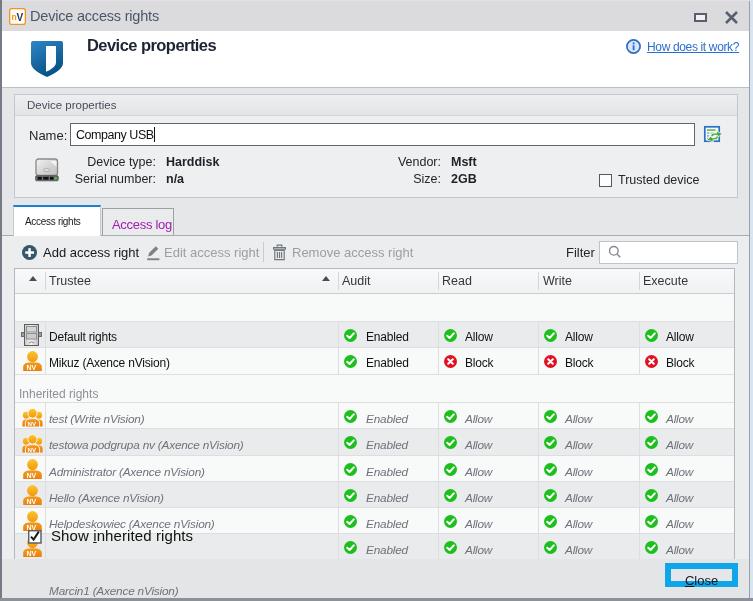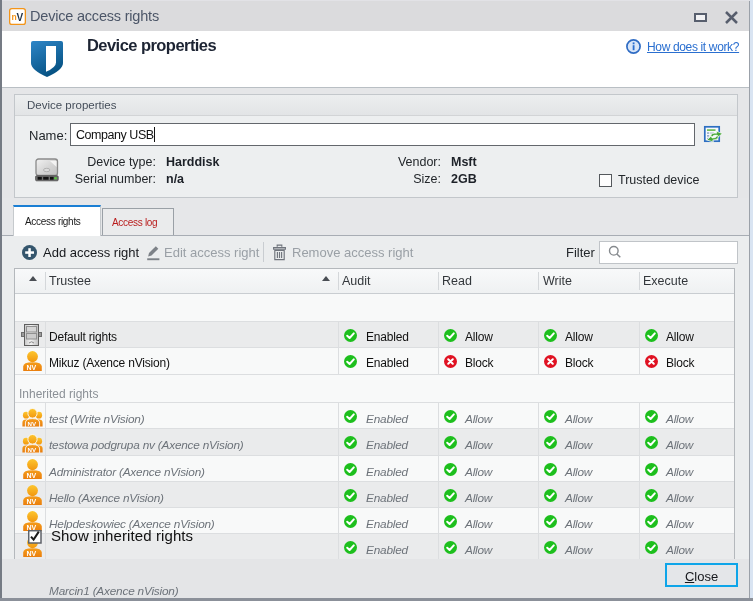--- a/index.html
+++ b/index.html
@@ -31,38 +31,38 @@
 .rval{position:absolute;font-size:12.5px;font-weight:bold;color:#1d2128;}
 .r1{top:60px;}
 .r2{top:77px;}
 #trustbox{position:absolute;left:584px;top:79px;width:11px;height:11px;border:1px solid #54585c;background:#fdfdfd;}
 #trustlbl{position:absolute;left:603px;top:78px;font-size:12.5px;color:#23272b;}
 #tab1{position:absolute;left:13px;top:205px;width:86px;height:29px;background:#fff;z-index:6;
  border-left:1px solid #c6cacd;border-right:1px solid #c6cacd;border-top:2px solid #1b7fd4;}
 #tab1 span{position:absolute;left:11px;top:9px;font-size:10px;letter-spacing:-0.3px;color:#1a1a1a;white-space:nowrap;}
 #tab2{position:absolute;left:102px;top:208px;width:72px;height:27px;background:#eaebec;z-index:5;
  border:1px solid #9aa0a6;border-bottom:none;box-sizing:border-box;}
-#tab2 span{position:absolute;left:9px;top:8px;font-size:10px;letter-spacing:-0.3px;color:#b91c1c;white-space:nowrap;}
+#tab2 span{position:absolute;left:9px;top:8px;font-size:13px;letter-spacing:-0.3px;color:#a21caf;white-space:nowrap;}
 .tbtxt{position:absolute;top:245px;font-size:13px;white-space:nowrap;}
 #filterlbl{position:absolute;left:566px;top:245px;font-size:13px;color:#23272b;}
 #filterbox{position:absolute;left:599px;top:241px;width:137px;height:21px;border:1px solid #c0c4c8;background:#fff;}
 #table{position:absolute;left:14px;top:268px;width:719px;height:289px;border:1px solid #b4b8bc;background:#f8f9f9;}
 #thead{position:absolute;left:0;top:0;width:100%;height:24px;background:linear-gradient(#f8f9fa,#eff1f2);border-bottom:1px solid #c9cdd1;}
 .hsep{position:absolute;top:3px;width:1px;height:18px;background:#d4d7da;}
 .htxt{position:absolute;top:5px;font-size:12.5px;color:#33373b;}
 .tri{position:absolute;width:0;height:0;border-left:4px solid transparent;border-right:4px solid transparent;border-bottom:5px solid #4a4e54;}
 .row{position:absolute;left:0;width:100%;border-top:1px solid #dcdee0;box-sizing:border-box;}
 .grow{position:absolute;left:0;width:100%;background:#f8f9f9;border-top:1px solid #dcdee0;box-sizing:border-box;}
 .grow span{position:absolute;left:4px;top:12px;font-size:12px;color:#8b9096;}
 .vsep{position:absolute;top:0;bottom:0;width:1px;background:#dcdee0;}
 .rtxtc{position:absolute;top:8px;font-size:12px;letter-spacing:-0.2px;color:#111;white-space:nowrap;}
 .itxt{font-style:italic;color:#6d737a;font-size:11.8px;}
 #showinh{position:absolute;left:28px;top:530px;z-index:30;}
 #shlbl{position:absolute;left:51px;top:527px;font-size:15px;letter-spacing:0.1px;color:#111;z-index:30;white-space:nowrap;}
-#closebtn{position:absolute;left:665px;top:563px;width:73px;height:24px;background:#e4e6e9;border:2px solid #0ea5e9;box-sizing:border-box;}
+#closebtn{position:absolute;left:665px;top:563px;width:73px;height:24px;background:#e4e6e9;border:6px solid #0ea5e9;box-sizing:border-box;}
 #closebtn span{position:absolute;left:50%;transform:translateX(-50%);top:4px;font-size:13px;color:#16181d;}
 u.ac{text-decoration:underline;}
 </style>
 </head>
 <body>
 
 <div class="abs" style="left:1px;top:198px;width:751px;height:37px;background:#e6e7e9;"></div>
 <div class="abs" style="left:1px;top:235px;width:751px;height:1px;background:#a8adb4;z-index:4;"></div>
 <div class="abs" style="left:1px;top:236px;width:751px;height:323px;background:#ebedee;"></div>
 <div class="abs" style="left:1px;top:559px;width:751px;height:40px;background:#e4e5e7;"></div>

